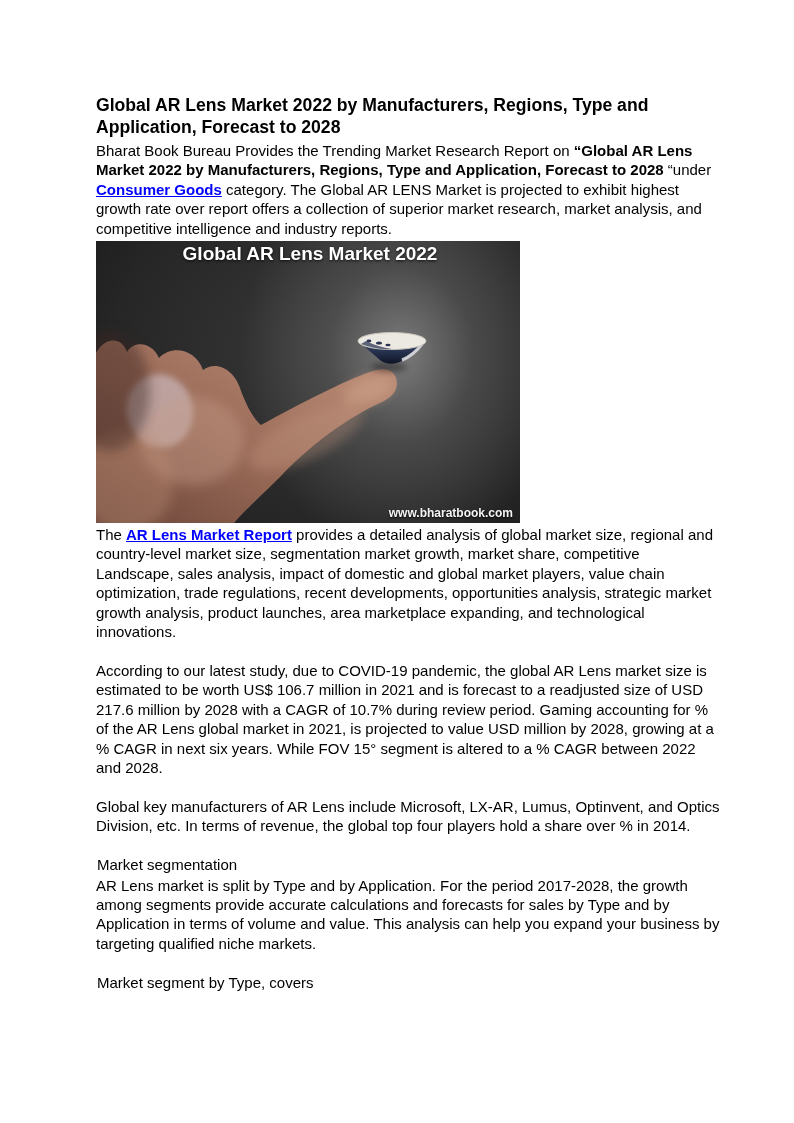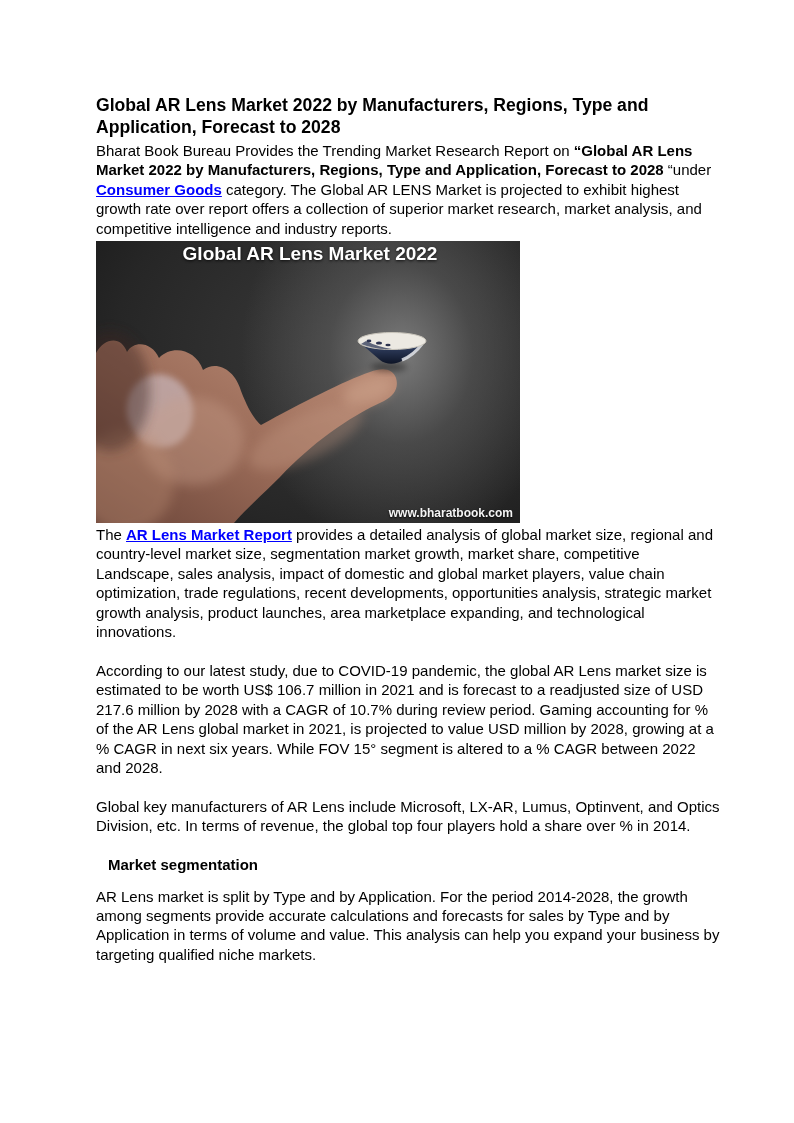--- a/index.html
+++ b/index.html
@@ -24,21 +24,21 @@
     font-weight: 700;
     margin: 0 0 3px 0;
     width: 606px;
     letter-spacing: 0;
   }
   p.body-para, h2.doc-sub {
     font-size: 15px;
     line-height: 19.4px;
     margin: 0 0 19.5px 0;
   }
-  h2.doc-sub { font-weight: 700; margin: 12px; }
+  h2.doc-sub { font-weight: 400; margin: 1px; }
   p.intro-para { margin-bottom: 3px; }
   b { font-weight: 700; }
   a.doc-link {
     color: #0000ff;
     font-weight: 700;
     text-decoration: underline;
     cursor: pointer;
   }
   figure.hero {
     margin: 0 0 2px 0;
@@ -133,17 +133,18 @@
     </figure>
 
     <p class="body-para"><span>The </span><a class="doc-link">AR Lens Market Report</a><span> provides a detailed analysis of global market size, regional and country-level market size, segmentation market growth, market share, competitive Landscape, sales analysis, impact of domestic and global market players, value chain optimization, trade regulations, recent developments, opportunities analysis, strategic market growth analysis, product launches, area marketplace expanding, and technological innovations.</span></p>
 
     <p class="body-para">According to our latest study, due to COVID-19 pandemic, the global AR Lens market size is estimated to be worth US$ 106.7 million in 2021 and is forecast to a readjusted size of USD 217.6 million by 2028 with a CAGR of 10.7% during review period. Gaming accounting for % of the AR Lens global market in 2021, is projected to value USD million by 2028, growing at a % CAGR in next six years. While FOV 15° segment is altered to a % CAGR between 2022 and 2028.</p>
 
     <p class="body-para">Global key manufacturers of AR Lens include Microsoft, LX-AR, Lumus, Optinvent, and Optics Division, etc. In terms of revenue, the global top four players hold a share over % in 2014.</p>
 
     <h2 class="doc-sub">Market segmentation</h2>
 
-    <p class="body-para">AR Lens market is split by Type and by Application. For the period 2014-2028, the growth among segments provide accurate calculations and forecasts for sales by Type and by Application in terms of volume and value. This analysis can help you expand your business by targeting qualified niche markets.</p>
+    <p class="body-para">AR Lens market is split by Type and by Application. For the period 2017-2028, the growth among segments provide accurate calculations and forecasts for sales by Type and by Application in terms of volume and value. This analysis can help you expand your business by targeting qualified niche markets.</p>
 
+    <h2 class="doc-sub">Market segment by Type, covers</h2>
 
   </div>
 </div>
 
 </body></html>

